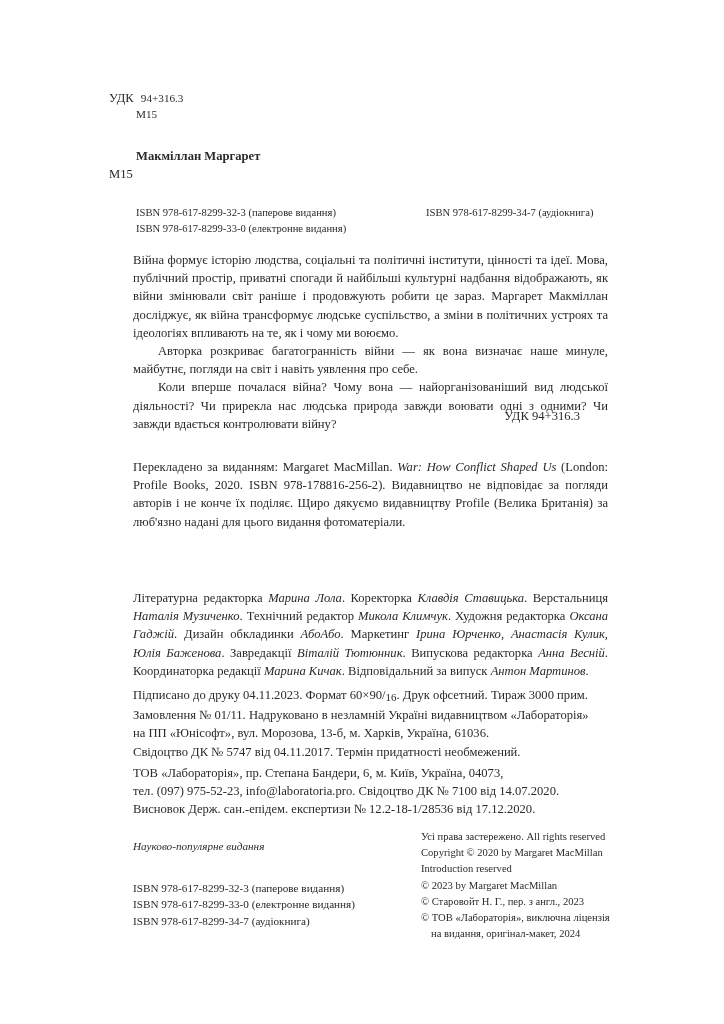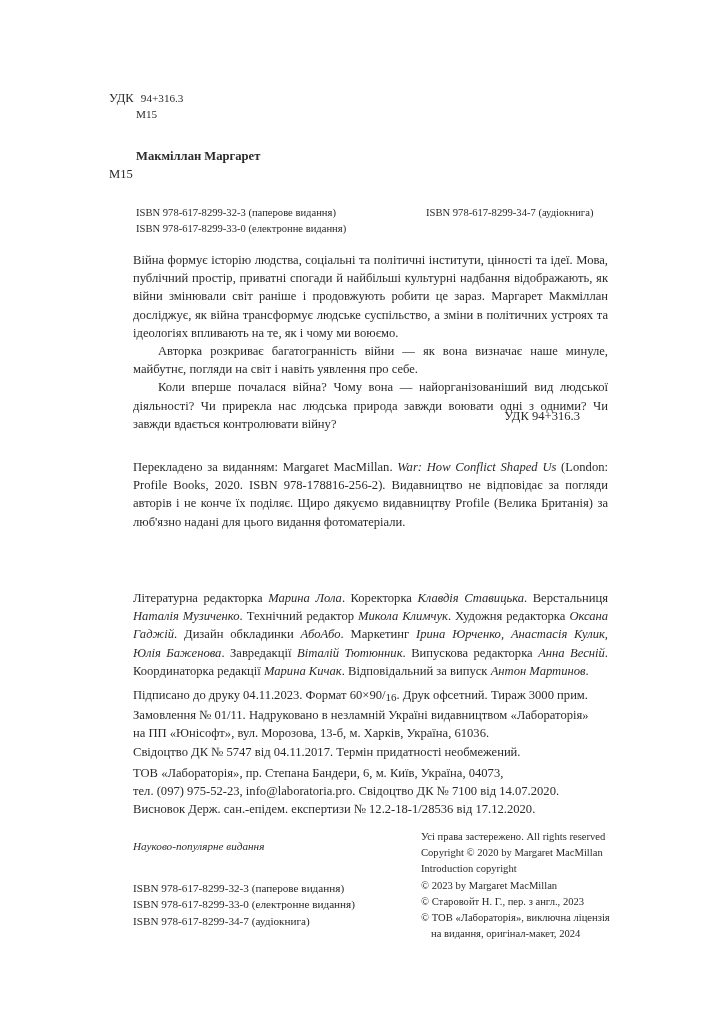--- a/index.html
+++ b/index.html
@@ -61,20 +61,20 @@
   <div class="abs small ital" style="left:133px; top:838px;">Науково-популярне видання</div>
   <div class="abs small" style="left:133px; top:880px;">
     <div>ISBN 978-617-8299-32-3 (паперове видання)</div>
     <div>ISBN 978-617-8299-33-0 (електронне видання)</div>
     <div>ISBN 978-617-8299-34-7 (аудіокнига)</div>
   </div>
 
   <div class="abs xs" style="left:421px; top:829px;">
     <div>Усі права застережено. All rights reserved</div>
     <div>Copyright © 2020 by Margaret MacMillan</div>
-    <div>Introduction copyright</div>
+    <div>Introduction reserved</div>
     <div>© 2023 by Margaret MacMillan</div>
     <div>© Старовойт Н. Г., пер. з англ., 2023</div>
     <div>© ТОВ «Лабораторія», виключна ліцензія</div>
     <div style="padding-left:10px;font-family:Liberation Serif, serif;">на видання, оригінал-макет, 2024</div>
   </div>
 
 </div>
 
 </body></html>

